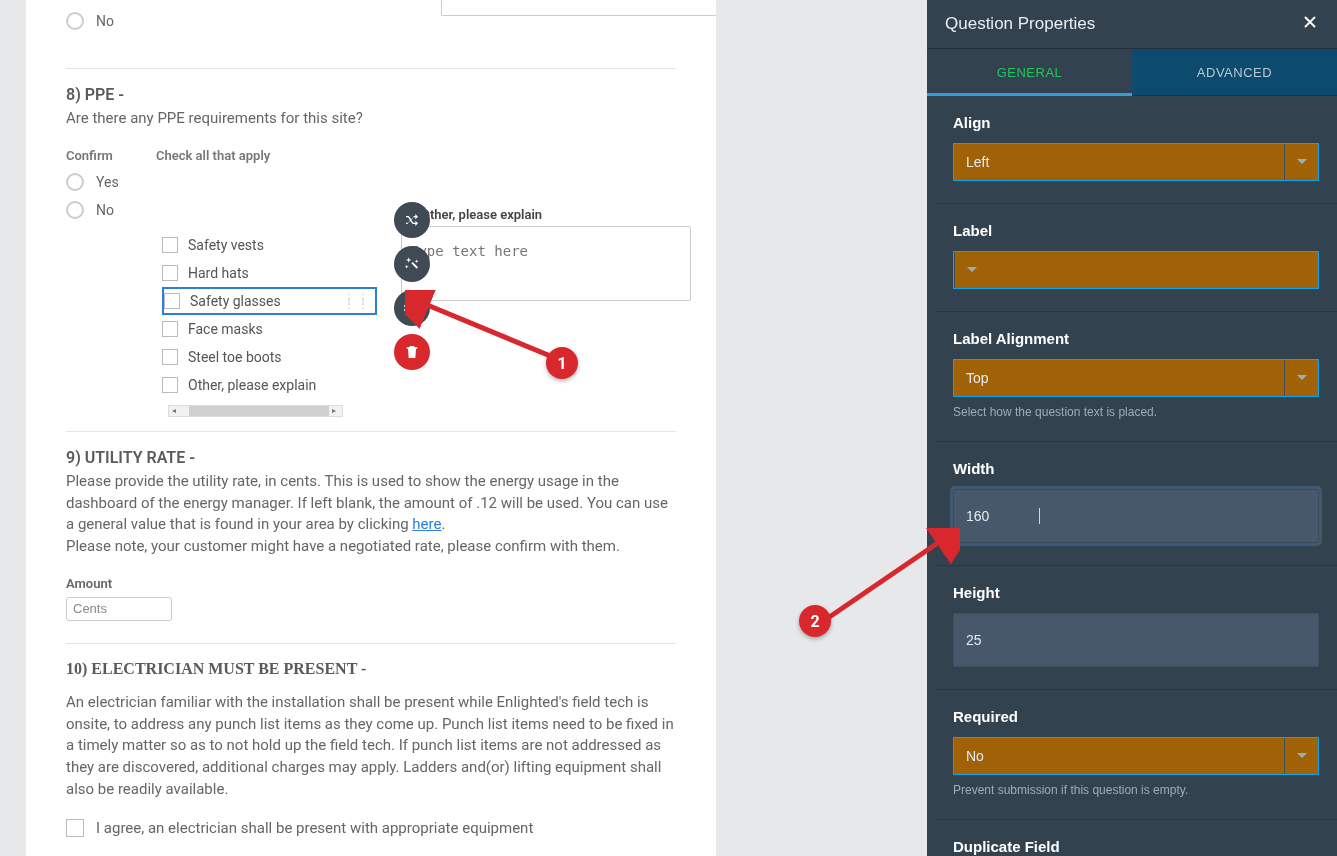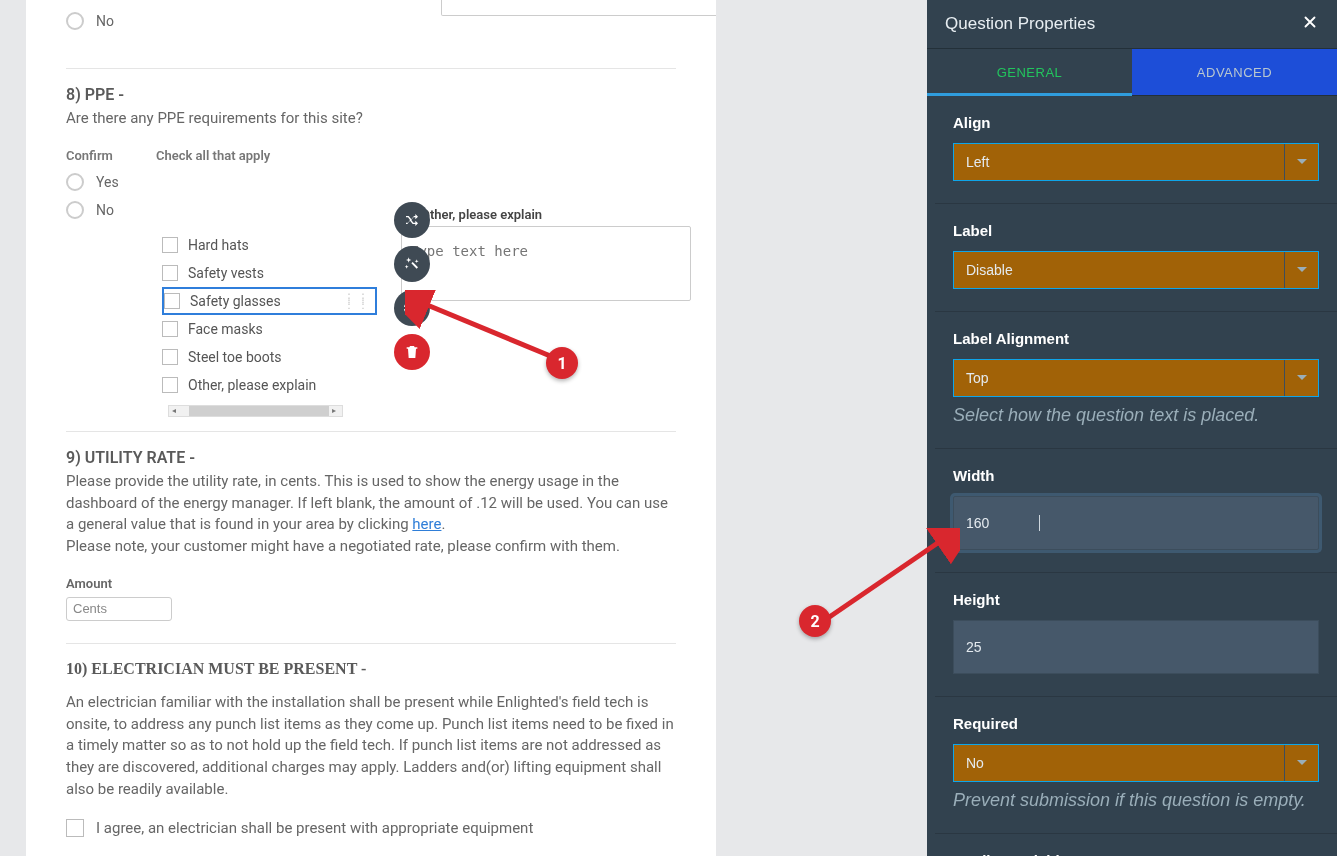--- a/index.html
+++ b/index.html
@@ -102,30 +102,30 @@
   }
   .panel-header {
     height:48px; display:flex; align-items:center; justify-content:space-between;
     padding:0 18px; font-size:17px; font-weight:300;
   }
   .panel-header .close { font-size:22px; cursor:pointer; }
   .panel-tabs { display:flex; height:48px; border-top:1px solid #233039; border-bottom:1px solid #233039;}
   .panel-tab {
     flex:1; display:flex; align-items:center; justify-content:center;
     font-size:13px; letter-spacing:0.5px; color:#b9c7cf; cursor:pointer; position:relative;
-    background:#1d4ed8;
+    background:#0c4a6e;
   }
   .panel-tab.active { color:#22c55e; background:#32424f;}
   .panel-tab.active::after {
     content:""; position:absolute; bottom:-1px; left:0; right:0; height:3px; background:#2f9dde;
   }
   .panel-body { padding: 0 0 0 8px; height:calc(100% - 96px); overflow-y:auto;}
   .field-block { padding: 18px 18px 22px 18px; border-bottom:1px solid #2a3742;}
   .field-label { font-size:15px; font-weight:600; color:#fff; margin-bottom:12px; }
-  .field-help { font-size:18px; color:#9aaeb9; margin-top:8px;font-style:italic; }
+  .field-help { font-size:12px; color:#9aaeb9; margin-top:8px; }
   .select-wrap {
     display:flex; background:#a16207; border:1px solid #0ea5e9; height:38px;
   }
   .select-wrap .val { flex:1; padding:0 12px; display:flex; align-items:center; font-size:14px; color:#e4eaef; }
   .select-wrap .caret {
     width:34px; border-left:1px solid #3c4d5c; display:flex; align-items:center; justify-content:center;
   }
   .select-wrap .caret svg { width:10px; height:10px; fill:#9aaeb9;}
   .text-input {
     background:#46586a; border:1px solid #3c4d5c; height:54px;
@@ -164,25 +164,25 @@
           <span class="radio-circle"></span>
           <span class="radio-label">No</span>
         </div>
       </div>
       <div class="check-col">
         <div class="mini-head">Check all that apply</div>
         <div style="height:58px;"></div>
         <div class="checklist">
           <div class="check-row">
             <span class="checkbox"></span>
+            <span class="check-label">Safety vests</span>
+          </div>
+          <div class="check-row">
+            <span class="checkbox"></span>
             <span class="check-label">Hard hats</span>
-          </div>
-          <div class="check-row">
-            <span class="checkbox"></span>
-            <span class="check-label">Safety vests</span>
           </div>
           <div class="check-row selected-row" style="width:215px;">
             <span class="checkbox"></span>
             <span class="check-label">Safety glasses</span>
             <span class="drag-dots">⋮⋮<br>⋮⋮</span>
           </div>
           <div class="check-row">
             <span class="checkbox"></span>
             <span class="check-label">Face masks</span>
           </div>
@@ -304,21 +304,20 @@
         <div class="caret">
             <svg viewBox="0 0 10 10">
               <path d="M0 2l5 5 5-5z"></path>
             </svg>
           </div>
       </div>
     </div>
     <div class="field-block">
       <div class="field-label">Label</div>
       <div class="select-wrap">
-        <div class="val">Disable</div>
         <div class="caret">
             <svg viewBox="0 0 10 10">
               <path d="M0 2l5 5 5-5z"></path>
             </svg>
           </div>
       </div>
     </div>
     <div class="field-block">
       <div class="field-label">Label Alignment</div>
       <div class="select-wrap">

